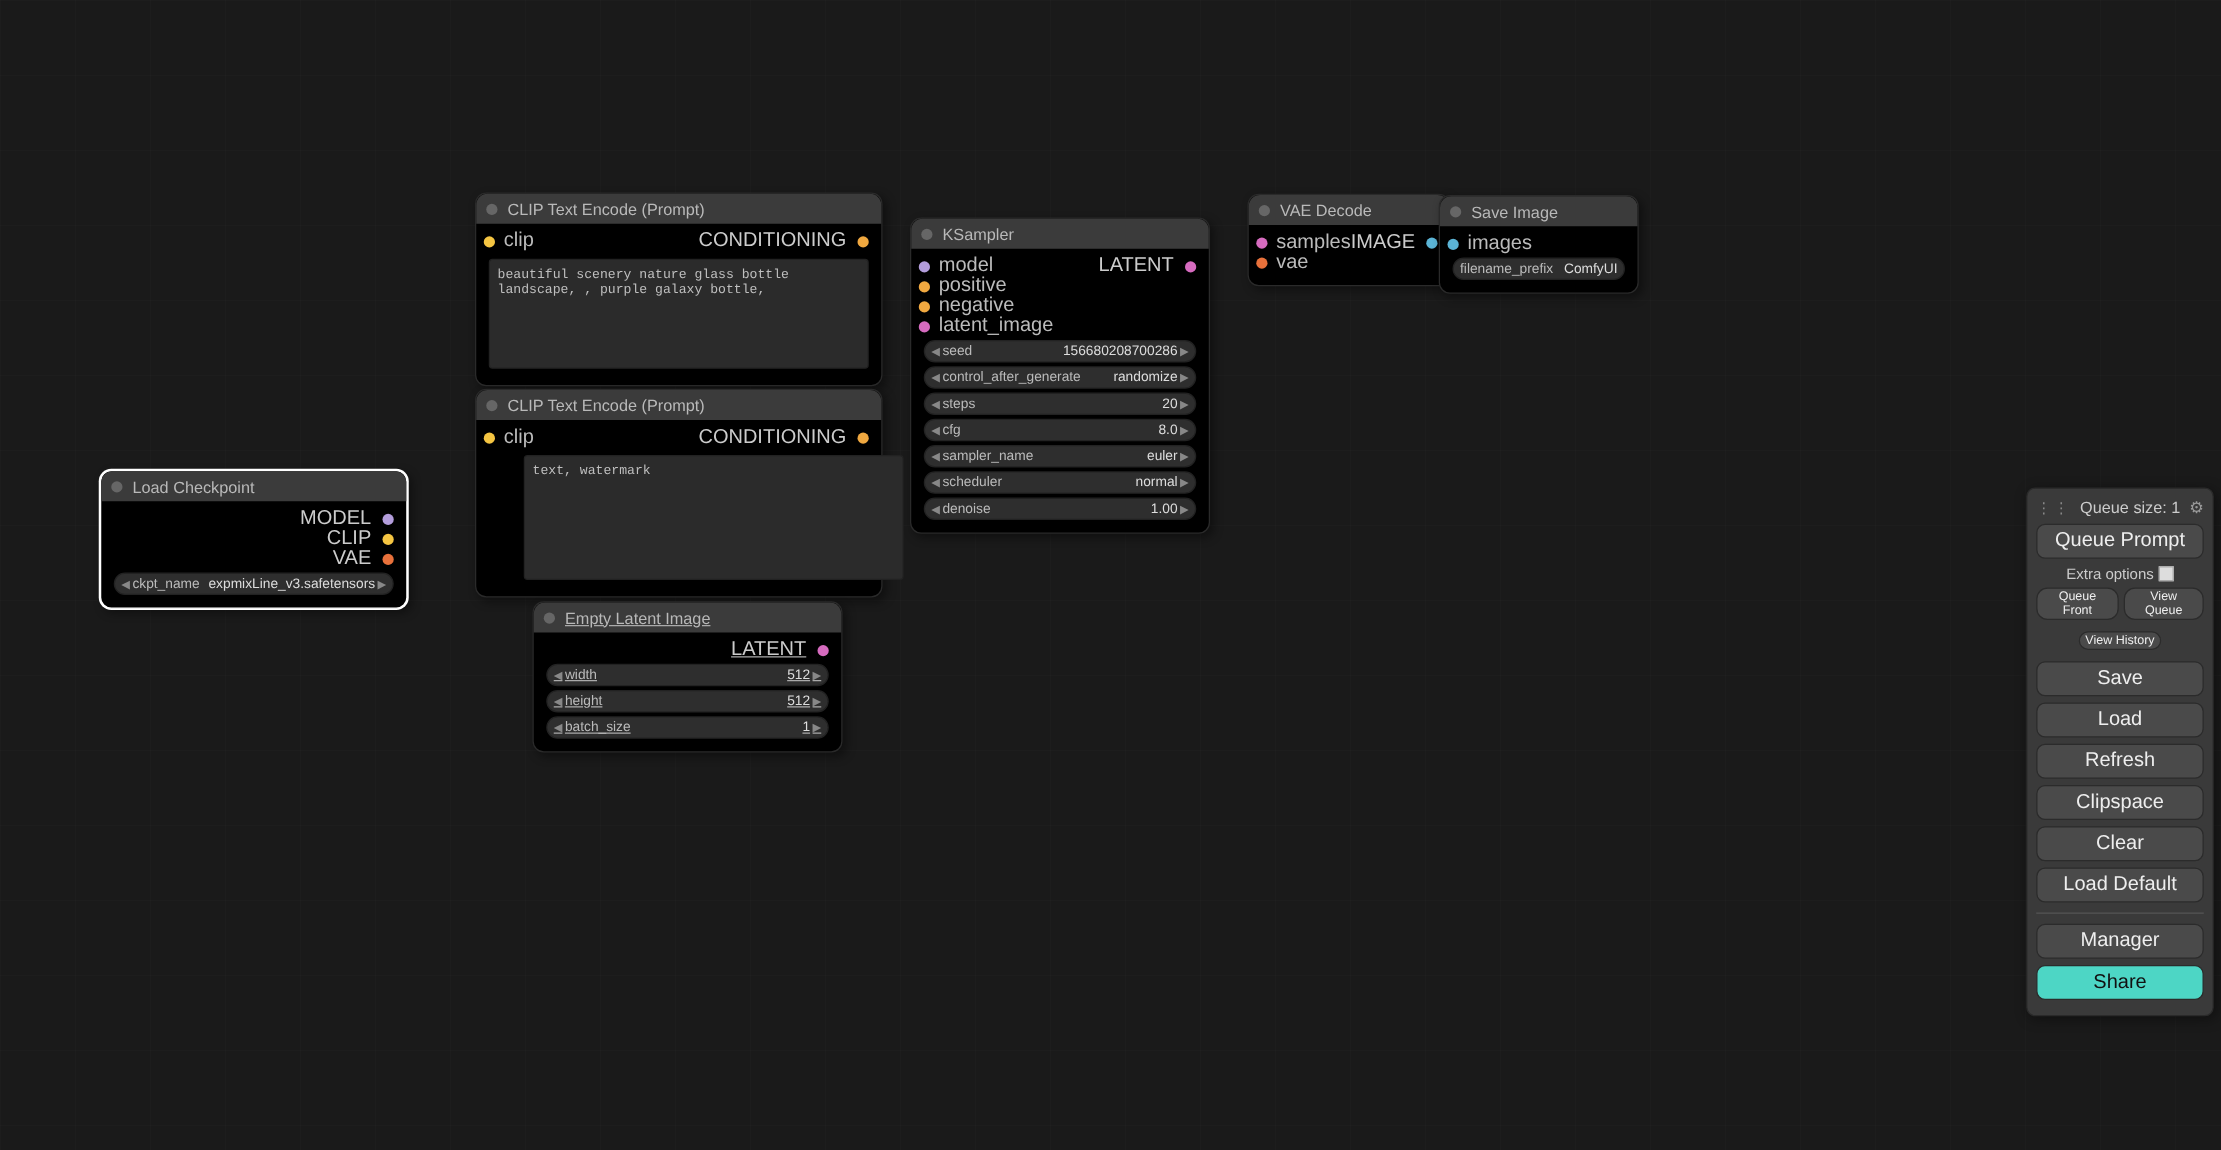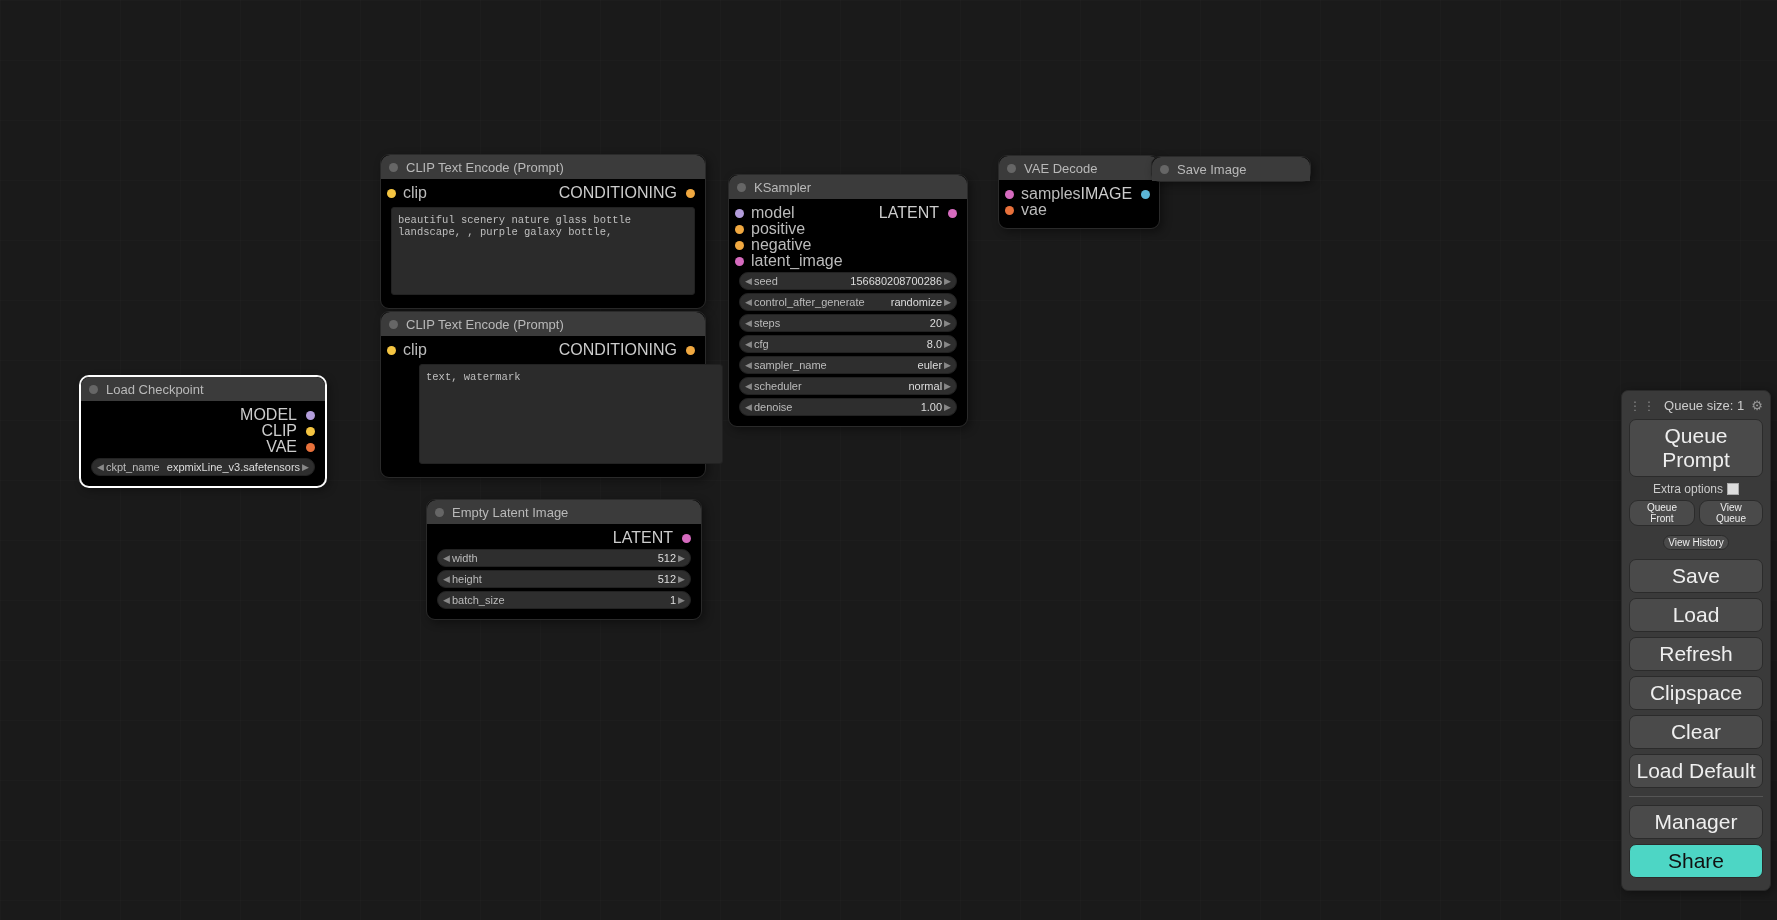--- a/index.html
+++ b/index.html
@@ -119,21 +119,21 @@
     border:1px solid #2b2b2b;
     border-radius:7px;
     color:#eee;
     font-size:14.5px;
     padding:4px 0;
     margin-bottom:5px;
     text-align:center;
     cursor:pointer;
   }
   .pbtn.small { font-size:10px; padding:1px 4px; display:inline-block; width:auto; border-radius:9px;}
-  .pbtn.big { font-size:21px; padding:4px 0; }
+  .pbtn.big { font-size:16px; padding:4px 0; }
   .pbtn.share { background:#4dd6c5; color:#111; }
   .extra-row { text-align:center; font-size:12px; color:#ccc; margin:2px 0 4px 0; display:flex; justify-content:center; align-items:center; gap:4px;}
   .hrline { height:1px; background:#555; margin:8px 0;}
   .small-row { display:flex; gap:4px; justify-content:center; margin-bottom:4px;}
 </style>
 </head>
 <body>
 <div class="grid-bg"></div>
 
 <svg class="wires">
@@ -233,21 +233,21 @@
       </span>
       <span class="slot-right">
         <span>CONDITIONING</span>
         <span class="port out-port" style="background:#f0a840"></span>
       </span>
     </div>
     <textarea class="textarea" style="height: 100px; margin-left: 28px;">text, watermark</textarea>
   </div>
 </div>
 
-<div class="node" style="left:426px; top:499px; width:276px;">
+<div class="node" style="left:426px; top:481px; width:248px;text-decoration:underline;">
   <div class="titlebar">
     <span class="dot"></span>
     <span>Empty Latent Image</span>
   </div>
   <div class="body">
     <div class="slot-row">
         <span></span>
       <span class="slot-right">
         <span>LATENT</span>
         <span class="port out-port" style="background:#d66bbf"></span>
@@ -420,20 +420,37 @@
         </span>
         <span></span>
       </div>
   </div>
 </div>
 
 <div class="node" style="left:1151px; top:156px; width:160px;">
   <div class="titlebar">
     <span class="dot"></span>
     <span>Save Image</span>
+  </div>
+  <div class="body">
+    <div class="slot-row">
+      <span class="slot-left">
+          <span class="port in-port" style="background:#5bb4d6"></span>
+          <span>images</span>
+        </span>
+      <span></span>
+    </div>
+    <div class="widget">
+      <span class="lbl">
+          <span>filename_prefix</span>
+        </span>
+      <span class="val">
+          <span>ComfyUI</span>
+        </span>
+    </div>
   </div>
 </div>
 
 <div class="panel">
   <div class="top-row">
     <span class="handle">⋮⋮</span>
     <span>Queue size: 1</span>
     <span class="gear">⚙</span>
   </div>
   <button class="pbtn big">Queue Prompt</button>

